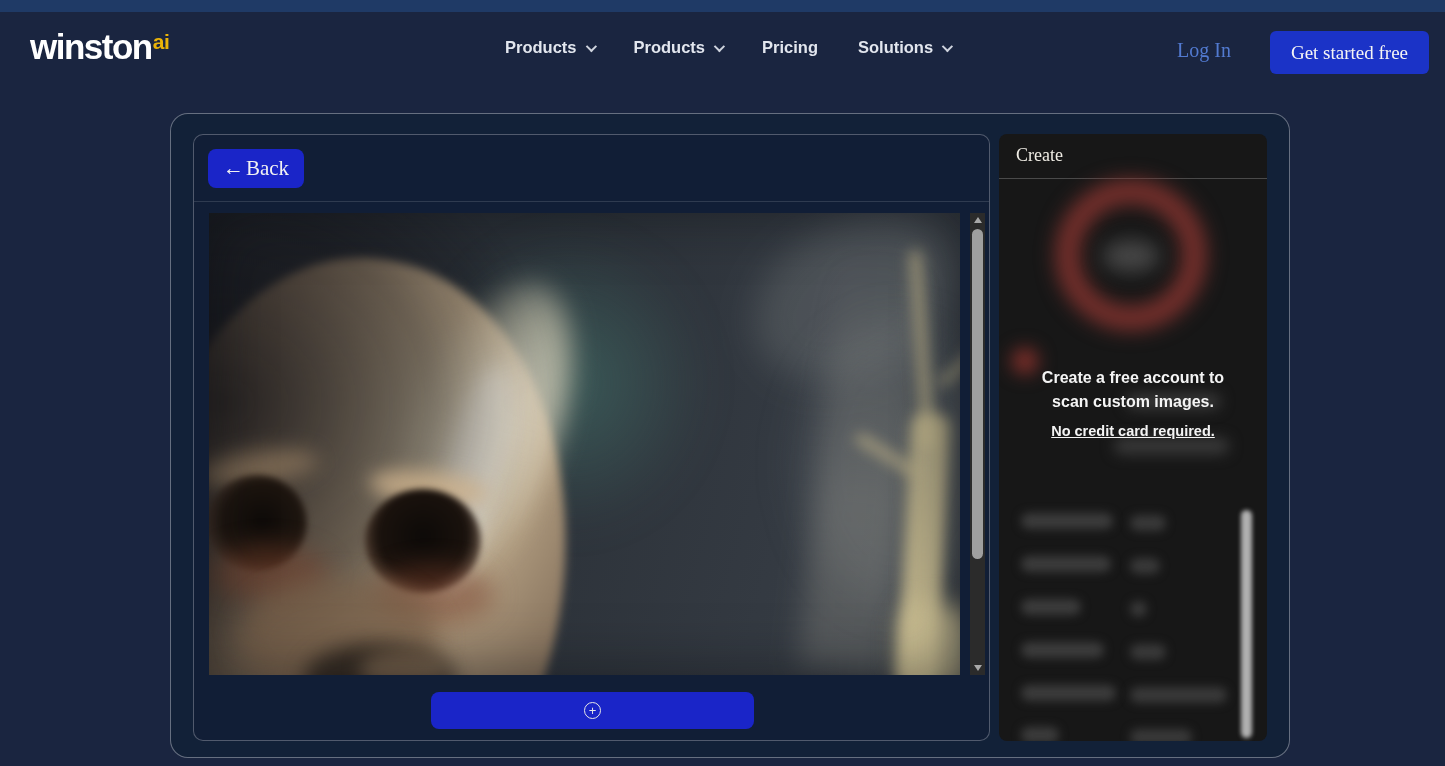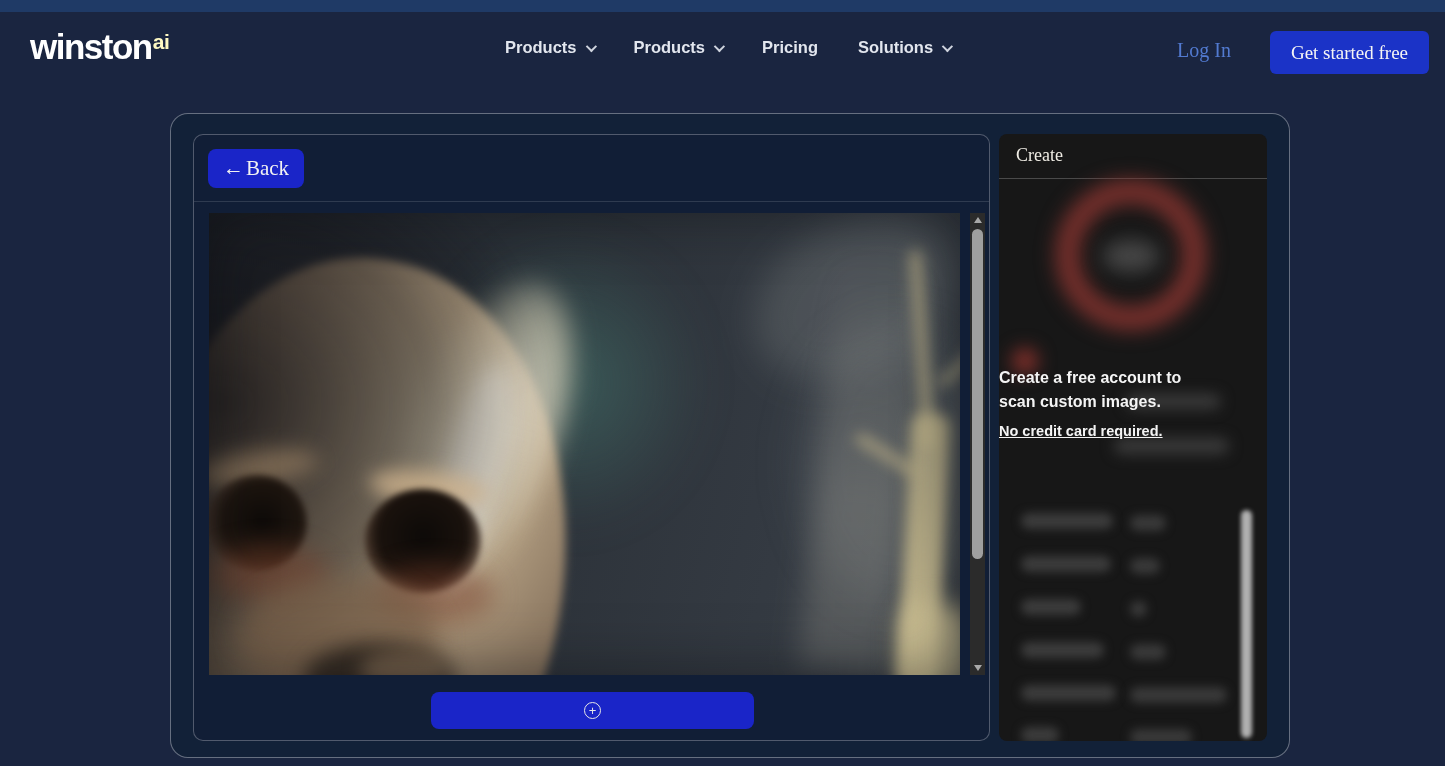--- a/index.html
+++ b/index.html
@@ -9,21 +9,21 @@
     background:#1a2540;
     font-family:"Liberation Sans", sans-serif;
     -webkit-font-smoothing:antialiased;
   }
   .serif { font-family:"Liberation Serif", serif;text-align:center; }
   .abs { position:absolute; }
 
   
   .top-strip { left:0; top:0; width:1445px; height:12px; background:#1f3a66; }
   .logo { left:30px; top:27px; font-size:35px; font-weight:800; letter-spacing:-1.5px; color:#ffffff; white-space:nowrap; }
-  .logo .ai { font-size:21px; font-weight:700; color:#fef9c3; position:relative; top:-10px; margin-left:1px; letter-spacing:-0.5px; }
+  .logo .ai { font-size:21px; font-weight:700; color:#eab308; position:relative; top:-10px; margin-left:1px; letter-spacing:-0.5px; }
   .nav { left:505px; top:38px; display:flex; align-items:center; gap:40px; }
   .nav-item { display:flex; align-items:center; gap:9px; color:#e2e6ee; font-size:16.5px; font-weight:600; cursor:pointer; }
   .chev { width:8px; height:8px; border-right:2px solid #cfd4de; border-bottom:2px solid #cfd4de; transform:rotate(45deg) translateY(-2px); display:inline-block; }
   .login { left:1177px; top:39px; font-size:20px; color:#527ad0; cursor:pointer; }
   .cta-btn { left:1270px; top:31px; width:159px; height:43px; background:#1b33c7; border:none; border-radius:6px;
              color:#f5f5f5; font-size:19px; display:flex; align-items:center; justify-content:center; cursor:pointer; }
 
   
   .outer-card { left:170px; top:113px; width:1120px; height:645px; border-radius:18px;
                 background:#122138; border:1px solid rgba(185,190,200,0.5); }
@@ -102,21 +102,21 @@
   .results-panel { left:999px; top:134px; width:268px; height:607px; background:#171717; border-radius:8px; overflow:hidden; }
   .results-title { position:absolute; left:17px; top:11px; font-size:18px; color:#efece4; }
   .results-divider { position:absolute; left:0; top:44px; width:100%; height:1px; background:#4a4a4a; }
   .gauge-ring { position:absolute; left:57px; top:46px; width:150px; height:150px; border-radius:50%;
                 border:23px solid #7c312d; filter:blur(10px); }
   .gauge-center { position:absolute; left:103px; top:106px; width:58px; height:32px; border-radius:50%;
                   background:#474747; filter:blur(10px); }
   .red-blob { position:absolute; left:13px; top:214px; width:26px; height:26px; border-radius:50%;
               background:#82302b; filter:blur(9px); }
   .ghost { position:absolute; background:#3a3a3a; border-radius:8px; filter:blur(7px); }
-  .overlay-text { position:absolute; left:0; top:232px; width:100%; color:#f4f4f4; }
+  .overlay-text { position:absolute; left:0; top:232px; width:100%; text-align:center; color:#f4f4f4; }
   .overlay-text .big { font-size:16px; font-weight:700; line-height:24px; }
   .overlay-text .note { display:inline-block; margin-top:9px; font-size:14.5px; font-weight:700; text-decoration:underline; cursor:pointer; }
   .create-btn { position:absolute; left:37px; top:324px; width:192px; height:44px; border:none; border-radius:26px;
                 background:#1d50c9; color:#ffffff; font-size:17px; font-weight:700;
                 display:flex; align-items:center; justify-content:center; gap:12px; cursor:pointer;
                 font-family:"Liberation Sans", sans-serif; }
   .check-circle { width:21px; height:21px; border:2px solid #ffffff; border-radius:50%; display:inline-flex;
                   align-items:center; justify-content:center; font-size:12px; line-height:1; color:#ffffff; }
   .blur-row-label, .blur-row-value { position:absolute; height:16px; border-radius:8px; filter:blur(5px); }
   .blur-row-label { left:22px; background:#3c3c3c; }

